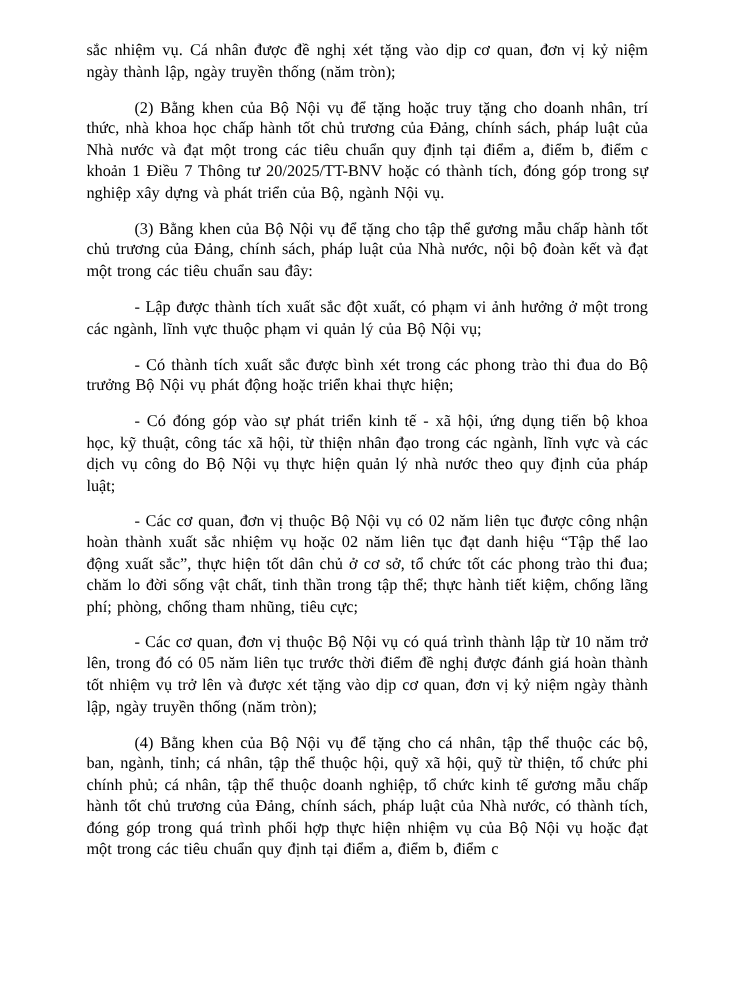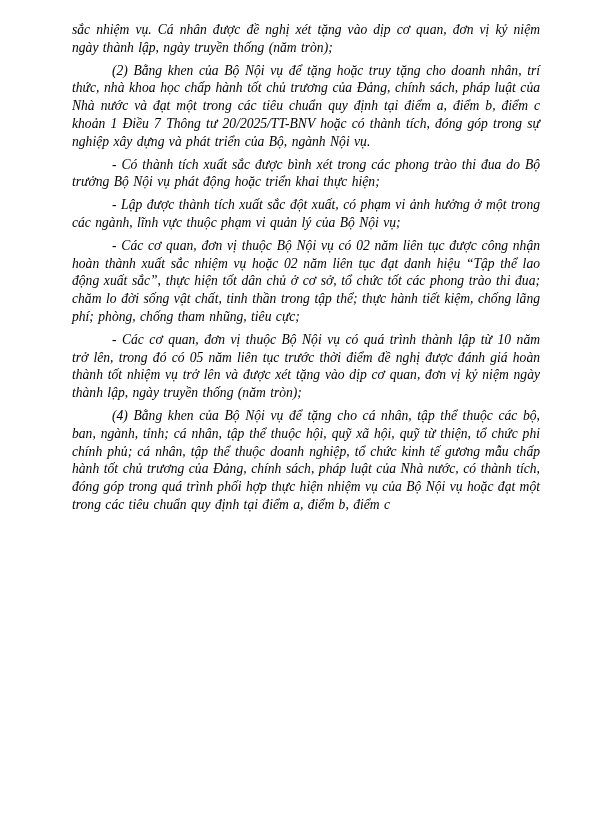--- a/index.html
+++ b/index.html
@@ -18,33 +18,34 @@
     height: 832px;
     padding: 21px 70px 0 72px;
     background: #ffffff;
     font-family: "Liberation Serif", "DejaVu Serif", serif;
     font-size: 13.6px;
     line-height: 17.8px;
     color: #000000;
     word-spacing: 1px;
   }
   .page p {
-    margin: 0 0 5px 0;
+    margin: 12px 0 5px 0;
     text-align: justify;
     text-indent: 40px;
-    font-style: italic;
   }
   .page p.no-indent {
     text-indent: 0;
   }
 </style>
 </head>
 <body>
 
 <div class="page">
   <p class="no-indent">sắc nhiệm vụ. Cá nhân được đề nghị xét tặng vào dịp cơ quan, đơn vị kỷ niệm ngày thành lập, ngày truyền thống (năm tròn);</p>
   <p>(2) Bằng khen của Bộ Nội vụ để tặng hoặc truy tặng cho doanh nhân, trí thức, nhà khoa học chấp hành tốt chủ trương của Đảng, chính sách, pháp luật của Nhà nước và đạt một trong các tiêu chuẩn quy định tại điểm a, điểm b, điểm c khoản 1 Điều 7 Thông tư 20/2025/TT-BNV hoặc có thành tích, đóng góp trong sự nghiệp xây dựng và phát triển của Bộ, ngành Nội vụ.</p>
+  <p>(3) Bằng khen của Bộ Nội vụ để tặng cho tập thể gương mẫu chấp hành tốt chủ trương của Đảng, chính sách, pháp luật của Nhà nước, nội bộ đoàn kết và đạt một trong các tiêu chuẩn sau đây:</p>
+  <p>- Lập được thành tích xuất sắc đột xuất, có phạm vi ảnh hưởng ở một trong các ngành, lĩnh vực thuộc phạm vi quản lý của Bộ Nội vụ;</p>
   <p>- Có thành tích xuất sắc được bình xét trong các phong trào thi đua do Bộ trưởng Bộ Nội vụ phát động hoặc triển khai thực hiện;</p>
-  <p>- Lập được thành tích xuất sắc đột xuất, có phạm vi ảnh hưởng ở một trong các ngành, lĩnh vực thuộc phạm vi quản lý của Bộ Nội vụ;</p>
+  <p>- Có đóng góp vào sự phát triển kinh tế - xã hội, ứng dụng tiến bộ khoa học, kỹ thuật, công tác xã hội, từ thiện nhân đạo trong các ngành, lĩnh vực và các dịch vụ công do Bộ Nội vụ thực hiện quản lý nhà nước theo quy định của pháp luật;</p>
   <p>- Các cơ quan, đơn vị thuộc Bộ Nội vụ có 02 năm liên tục được công nhận hoàn thành xuất sắc nhiệm vụ hoặc 02 năm liên tục đạt danh hiệu “Tập thể lao động xuất sắc”, thực hiện tốt dân chủ ở cơ sở, tổ chức tốt các phong trào thi đua; chăm lo đời sống vật chất, tinh thần trong tập thể; thực hành tiết kiệm, chống lãng phí; phòng, chống tham nhũng, tiêu cực;</p>
   <p>- Các cơ quan, đơn vị thuộc Bộ Nội vụ có quá trình thành lập từ 10 năm trở lên, trong đó có 05 năm liên tục trước thời điểm đề nghị được đánh giá hoàn thành tốt nhiệm vụ trở lên và được xét tặng vào dịp cơ quan, đơn vị kỷ niệm ngày thành lập, ngày truyền thống (năm tròn);</p>
   <p>(4) Bằng khen của Bộ Nội vụ để tặng cho cá nhân, tập thể thuộc các bộ, ban, ngành, tỉnh; cá nhân, tập thể thuộc hội, quỹ xã hội, quỹ từ thiện, tổ chức phi chính phủ; cá nhân, tập thể thuộc doanh nghiệp, tổ chức kinh tế gương mẫu chấp hành tốt chủ trương của Đảng, chính sách, pháp luật của Nhà nước, có thành tích, đóng góp trong quá trình phối hợp thực hiện nhiệm vụ của Bộ Nội vụ hoặc đạt một trong các tiêu chuẩn quy định tại điểm a, điểm b, điểm c</p>
 </div>
 
 </body></html>

